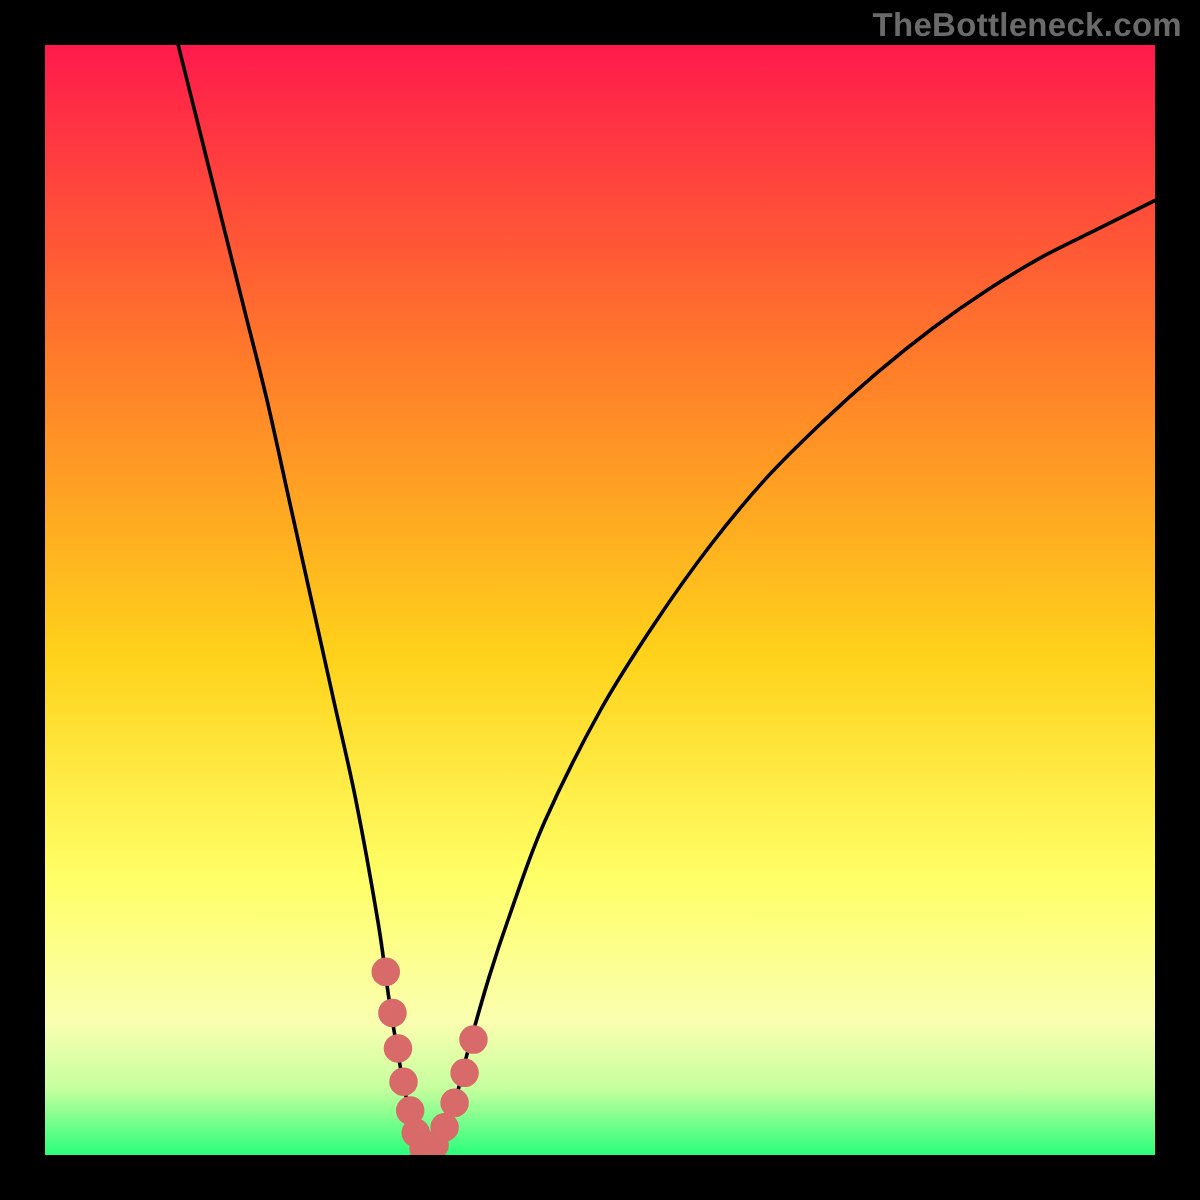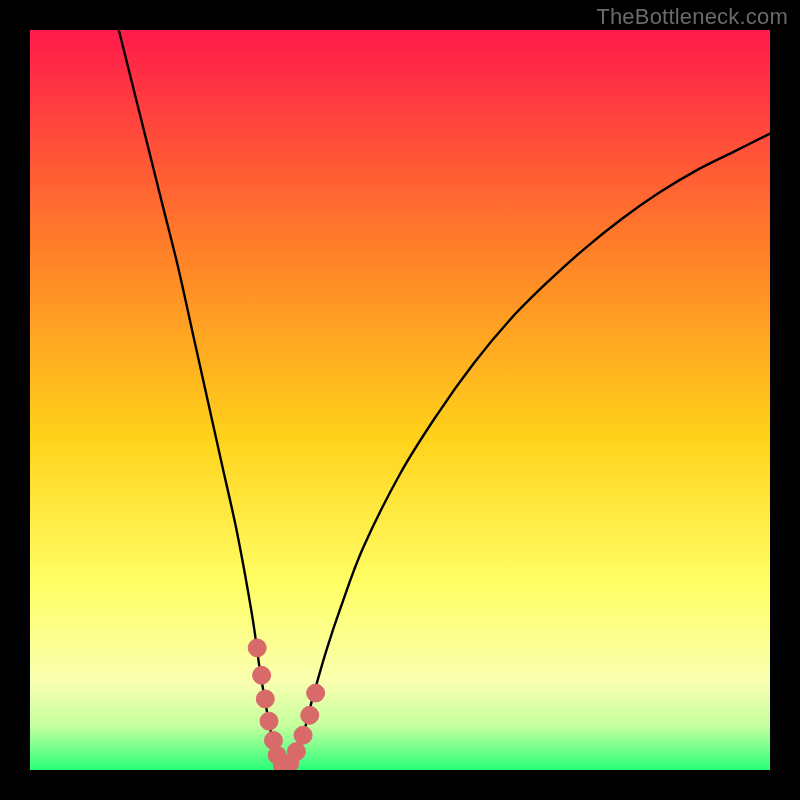--- a/index.html
+++ b/index.html
@@ -39,21 +39,21 @@
     left: 0;
     top: 0;
     width: 740px;
     height: 740px;
   }
   .watermark {
     position: absolute;
     top: 4px;
     right: 12px;
     font-size: 22px;
-    font-weight: 400;
+    font-weight: 700;
     color: #6a6a6a;
     letter-spacing: 0.2px;
     user-select: none;
   }
 </style>
 </head>
 <body>
 
 <div class="frame">
 

